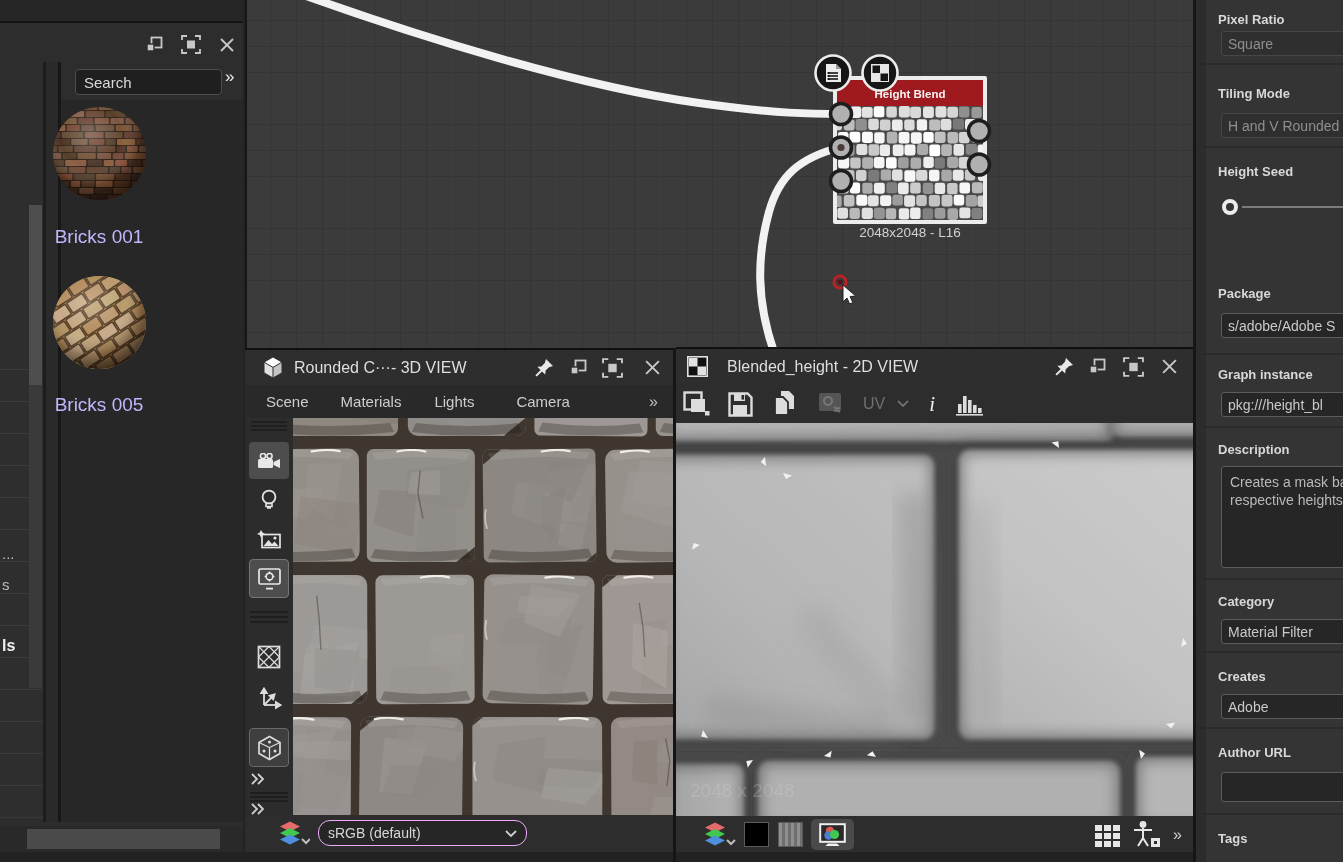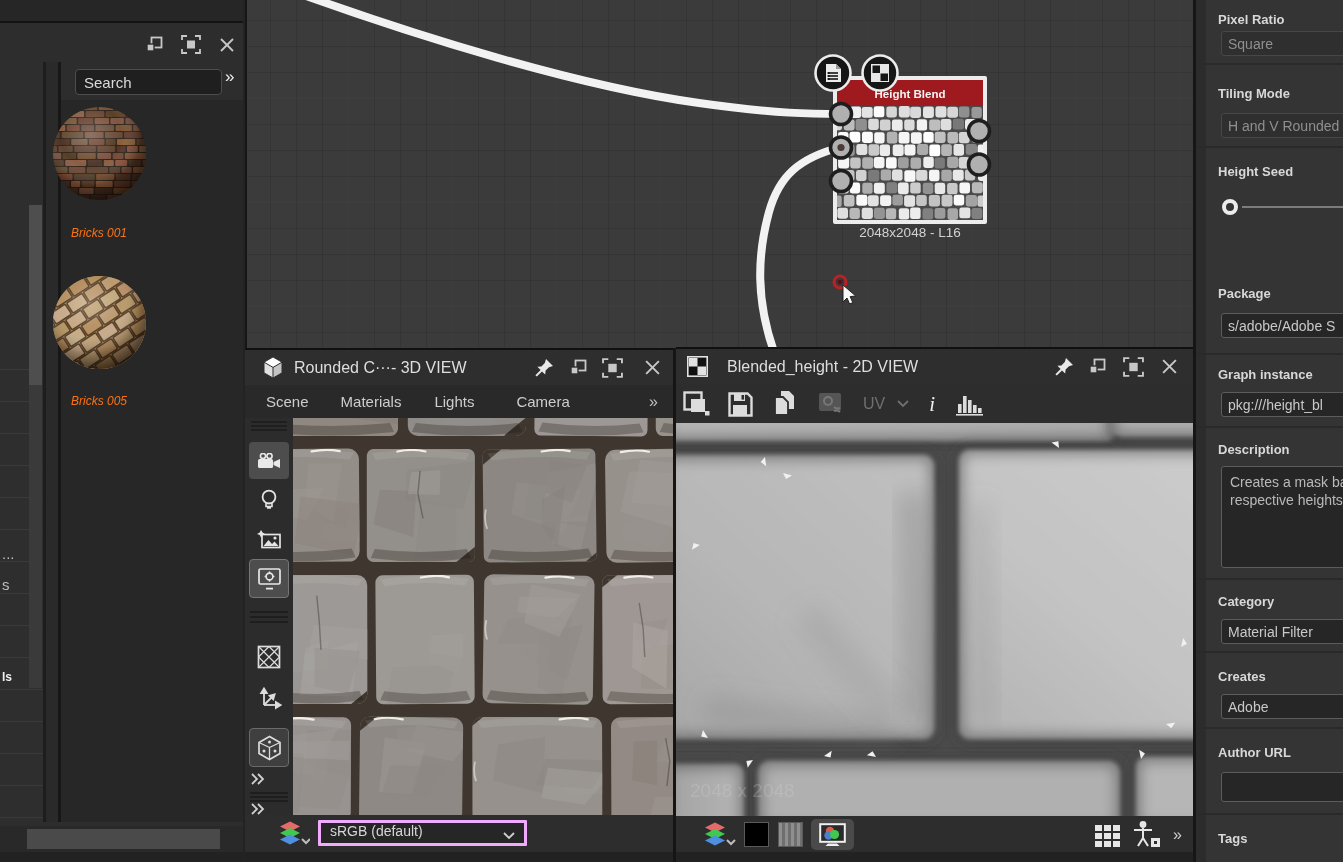--- a/index.html
+++ b/index.html
@@ -29,21 +29,21 @@
   #lib-tree-rows { left:0; top:276px; width:43px; height:484px;
     background:repeating-linear-gradient(180deg, transparent 0 31px, #3a3a3a 31px 32px); }
   .tree-frag { position:absolute; left:2px; color:#bdbdbd; font-size:15px; }
   #lib-vsb-track { left:29px; top:205px; width:13px; height:483px; background:#3a3a3a; }
   #lib-vsb-thumb { left:29px; top:205px; width:13px; height:180px; background:#4e4e4e; }
   #lib-div1 { left:43px; top:62px; width:3px; height:760px; background:#1d1d1d; }
   #lib-strip { left:46px; top:62px; width:12px; height:760px; background:#2a2a2a; }
   #lib-div2 { left:58px; top:62px; width:3px; height:760px; background:#171717; }
   #lib-thumbs { left:61px; top:100px; width:182px; height:722px; background:#272727; }
   .thumb-label { position:absolute; left:-8px; width:110px; text-align:center;
-     color:#f97316; font-size:12px;font-style:italic; }
+     color:#c4b5fd; font-size:19px; }
   #lib-hsb-track { left:0; top:826px; width:243px; height:26px; background:#292929; }
   #lib-hsb-thumb { left:27px; top:829px; width:193px; height:20px; background:#4a4a4a; }
   #lib-botstrip { left:0; top:852px; width:243px; height:10px; background:#222; }
   #search-row { left:61px; top:62px; width:182px; height:38px; background:#2d2d2d; }
   #search-input { position:absolute; left:14px; top:7px; width:147px; height:26px;
      background:#1f1f1f; border:1px solid #4d4d4d; border-radius:4px; color:#e3e3e3;
      font-size:15px; padding:0 8px; font-family:"Liberation Sans",sans-serif; outline:none; }
   #search-input::placeholder { color:#dadada; opacity:1; }
   #search-expand { position:absolute; left:164px; top:5px; color:#efefef; font-size:17px; }
 
@@ -59,22 +59,22 @@
   .bottombar { position:absolute; left:0; width:100%; height:37px; background:#2d2d2d;
       display:flex; align-items:center; }
   .botstrip  { position:absolute; left:0; width:100%; height:10px; background:#222; }
 
   #view3d { left:245px; top:348px; width:428px; height:514px; background:#d946ef; }
   #v3d-toolbar { left:0; top:70px; width:48px; height:397px; background:#2c2c2c; }
   .tbtn { position:absolute; left:4px; width:40px; display:flex; align-items:center;
       justify-content:center; border-radius:4px; }
   #v3d-viewport { left:48px; top:70px; width:380px; height:397px; background:#474039; overflow:hidden; }
   #v3d-colorspace { position:absolute; left:73px; top:5px; width:209px; height:26px;
-      background:#262626; border:3px solid #f0abfc; border-radius:1px; color:#d6d6d6;
-      font-size:14px; display:flex; align-items:flex-start; padding:0 9px; }
+      background:#262626; border:1px solid #f0abfc; border-radius:12px; color:#d6d6d6;
+      font-size:14px; display:flex; align-items:center; padding:0 9px; }
 
   #view2d { left:676px; top:347px; width:517px; height:515px; background:#2d2d2d; }
   #v2d-toolbar { left:0; top:38px; width:100%; height:38px; background:#2d2d2d;
       display:flex; align-items:center; }
   #v2d-canvas { left:0; top:76px; width:517px; height:393px; background:#aaa; overflow:hidden; }
   #v2d-watermark { position:absolute; left:14px; top:357px; color:rgba(215,215,215,.25);
       font-size:19px; }
   .swatch { width:25px; height:25px; border:1px solid #5a5a5a; }
 
   #gap23 { left:673px; top:348px; width:3px; height:514px; background:#151515; }
@@ -327,21 +327,21 @@
               </g>
           </svg>
         </span>
       </div>
     </div>
 
     <div id="lib-tree" class="abs">
       <div id="lib-tree-rows" class="abs"></div>
       <span class="tree-frag" style="top:483px;">...</span>
       <span class="tree-frag" style="top:514px;">s</span>
-      <span class="tree-frag" style="top:608px; font-weight:bold; color:#f0f0f0; font-size:12px;">ls</span>
+      <span class="tree-frag" style="top:575px; font-weight:bold; color:#f0f0f0; font-size:16px;">ls</span>
     </div>
     <div id="lib-vsb-track" class="abs"></div>
     <div id="lib-vsb-thumb" class="abs"></div>
     <div id="lib-div1" class="abs"></div>
     <div id="lib-strip" class="abs"></div>
     <div id="lib-div2" class="abs"></div>
 
     <div id="lib-thumbs" class="abs">
       <div class="abs" style="left:-9px; top:6px;">
         <svg id="sphere1" width="95" height="95" viewBox="0 0 95 95">

